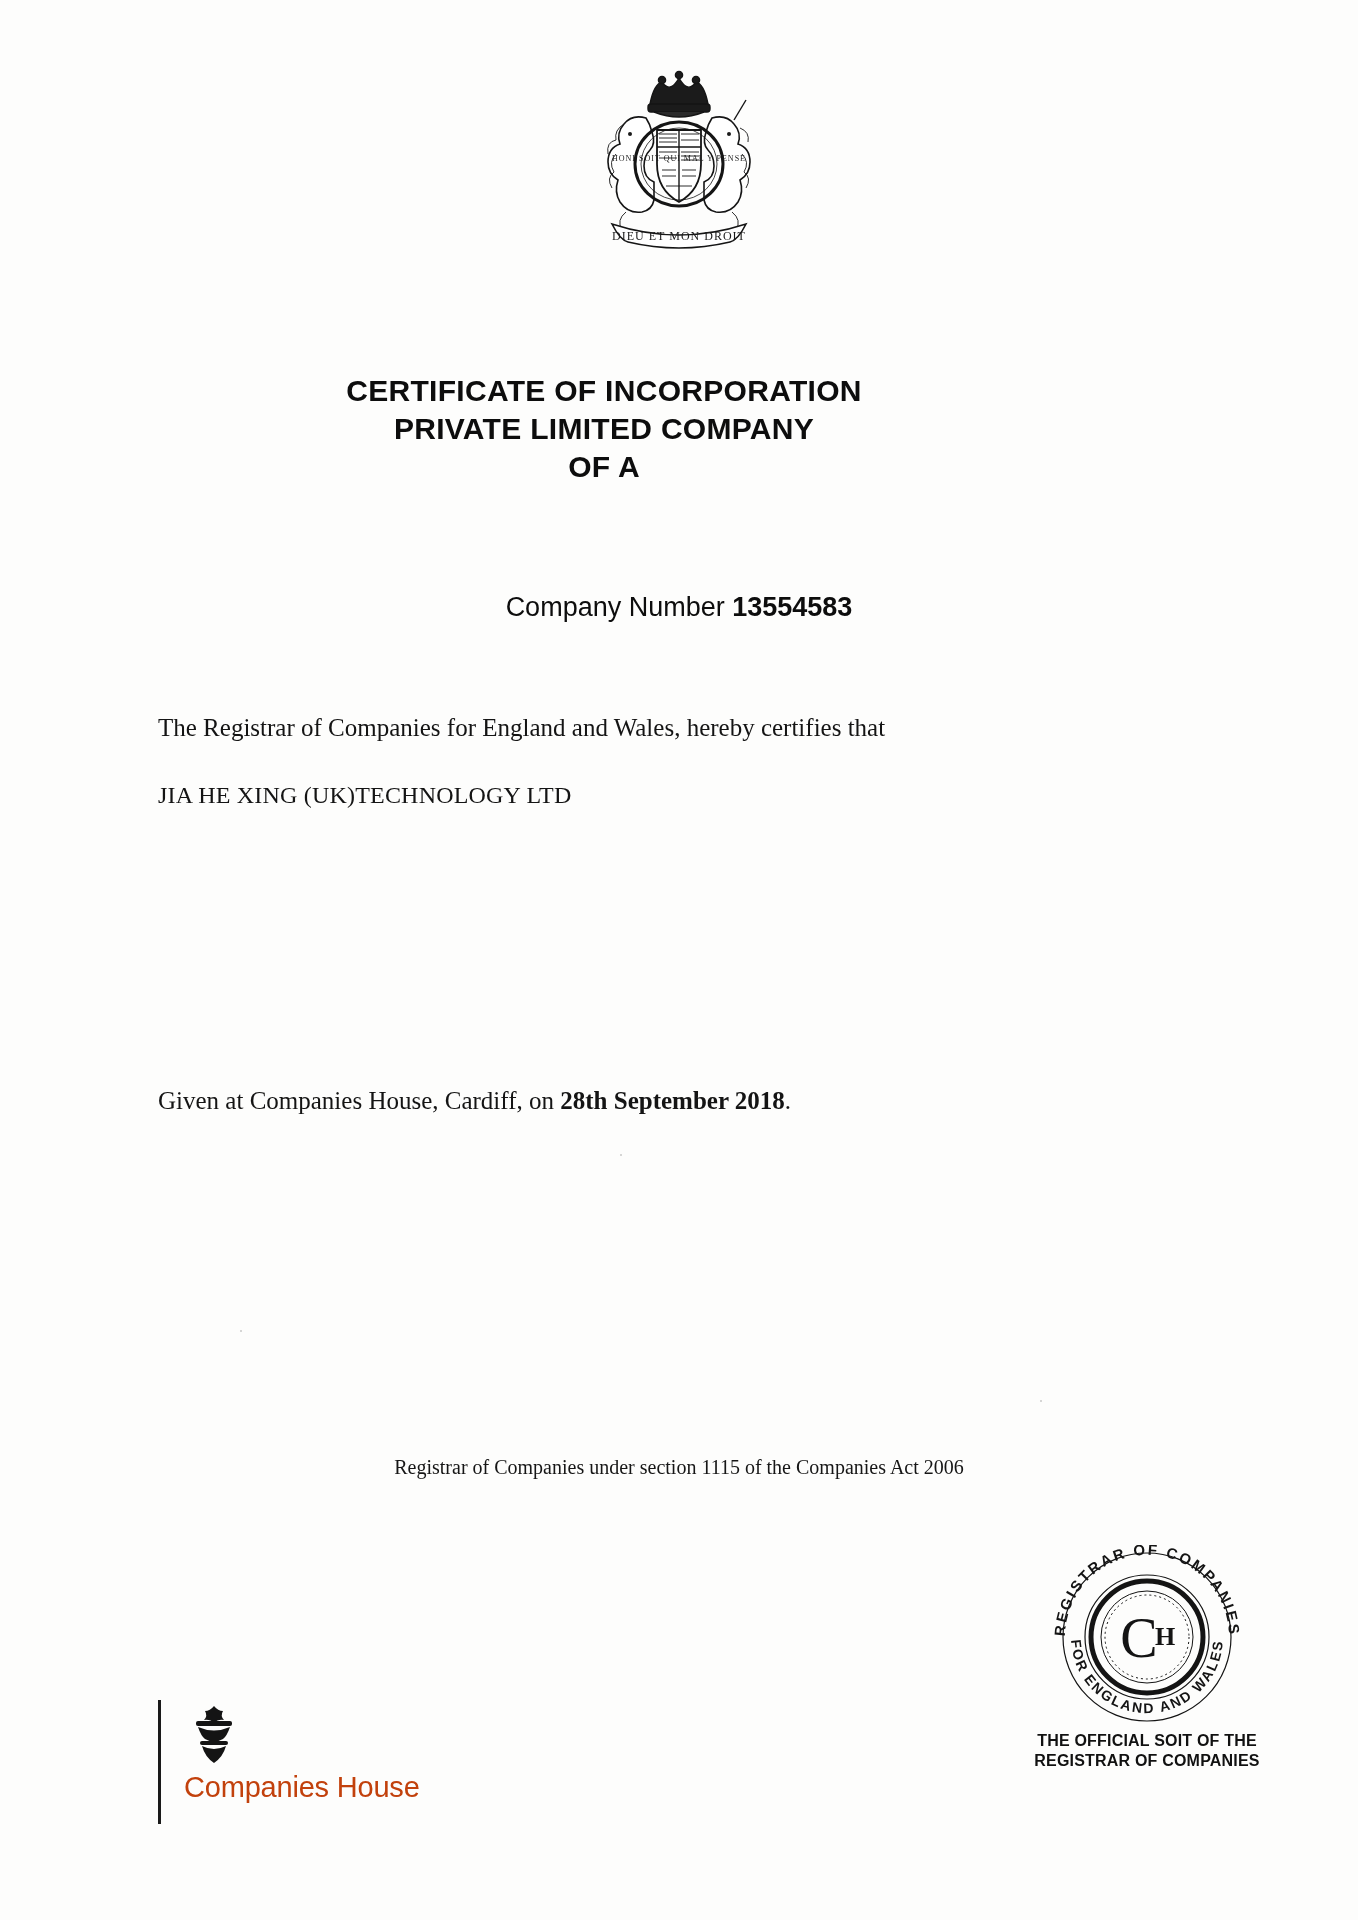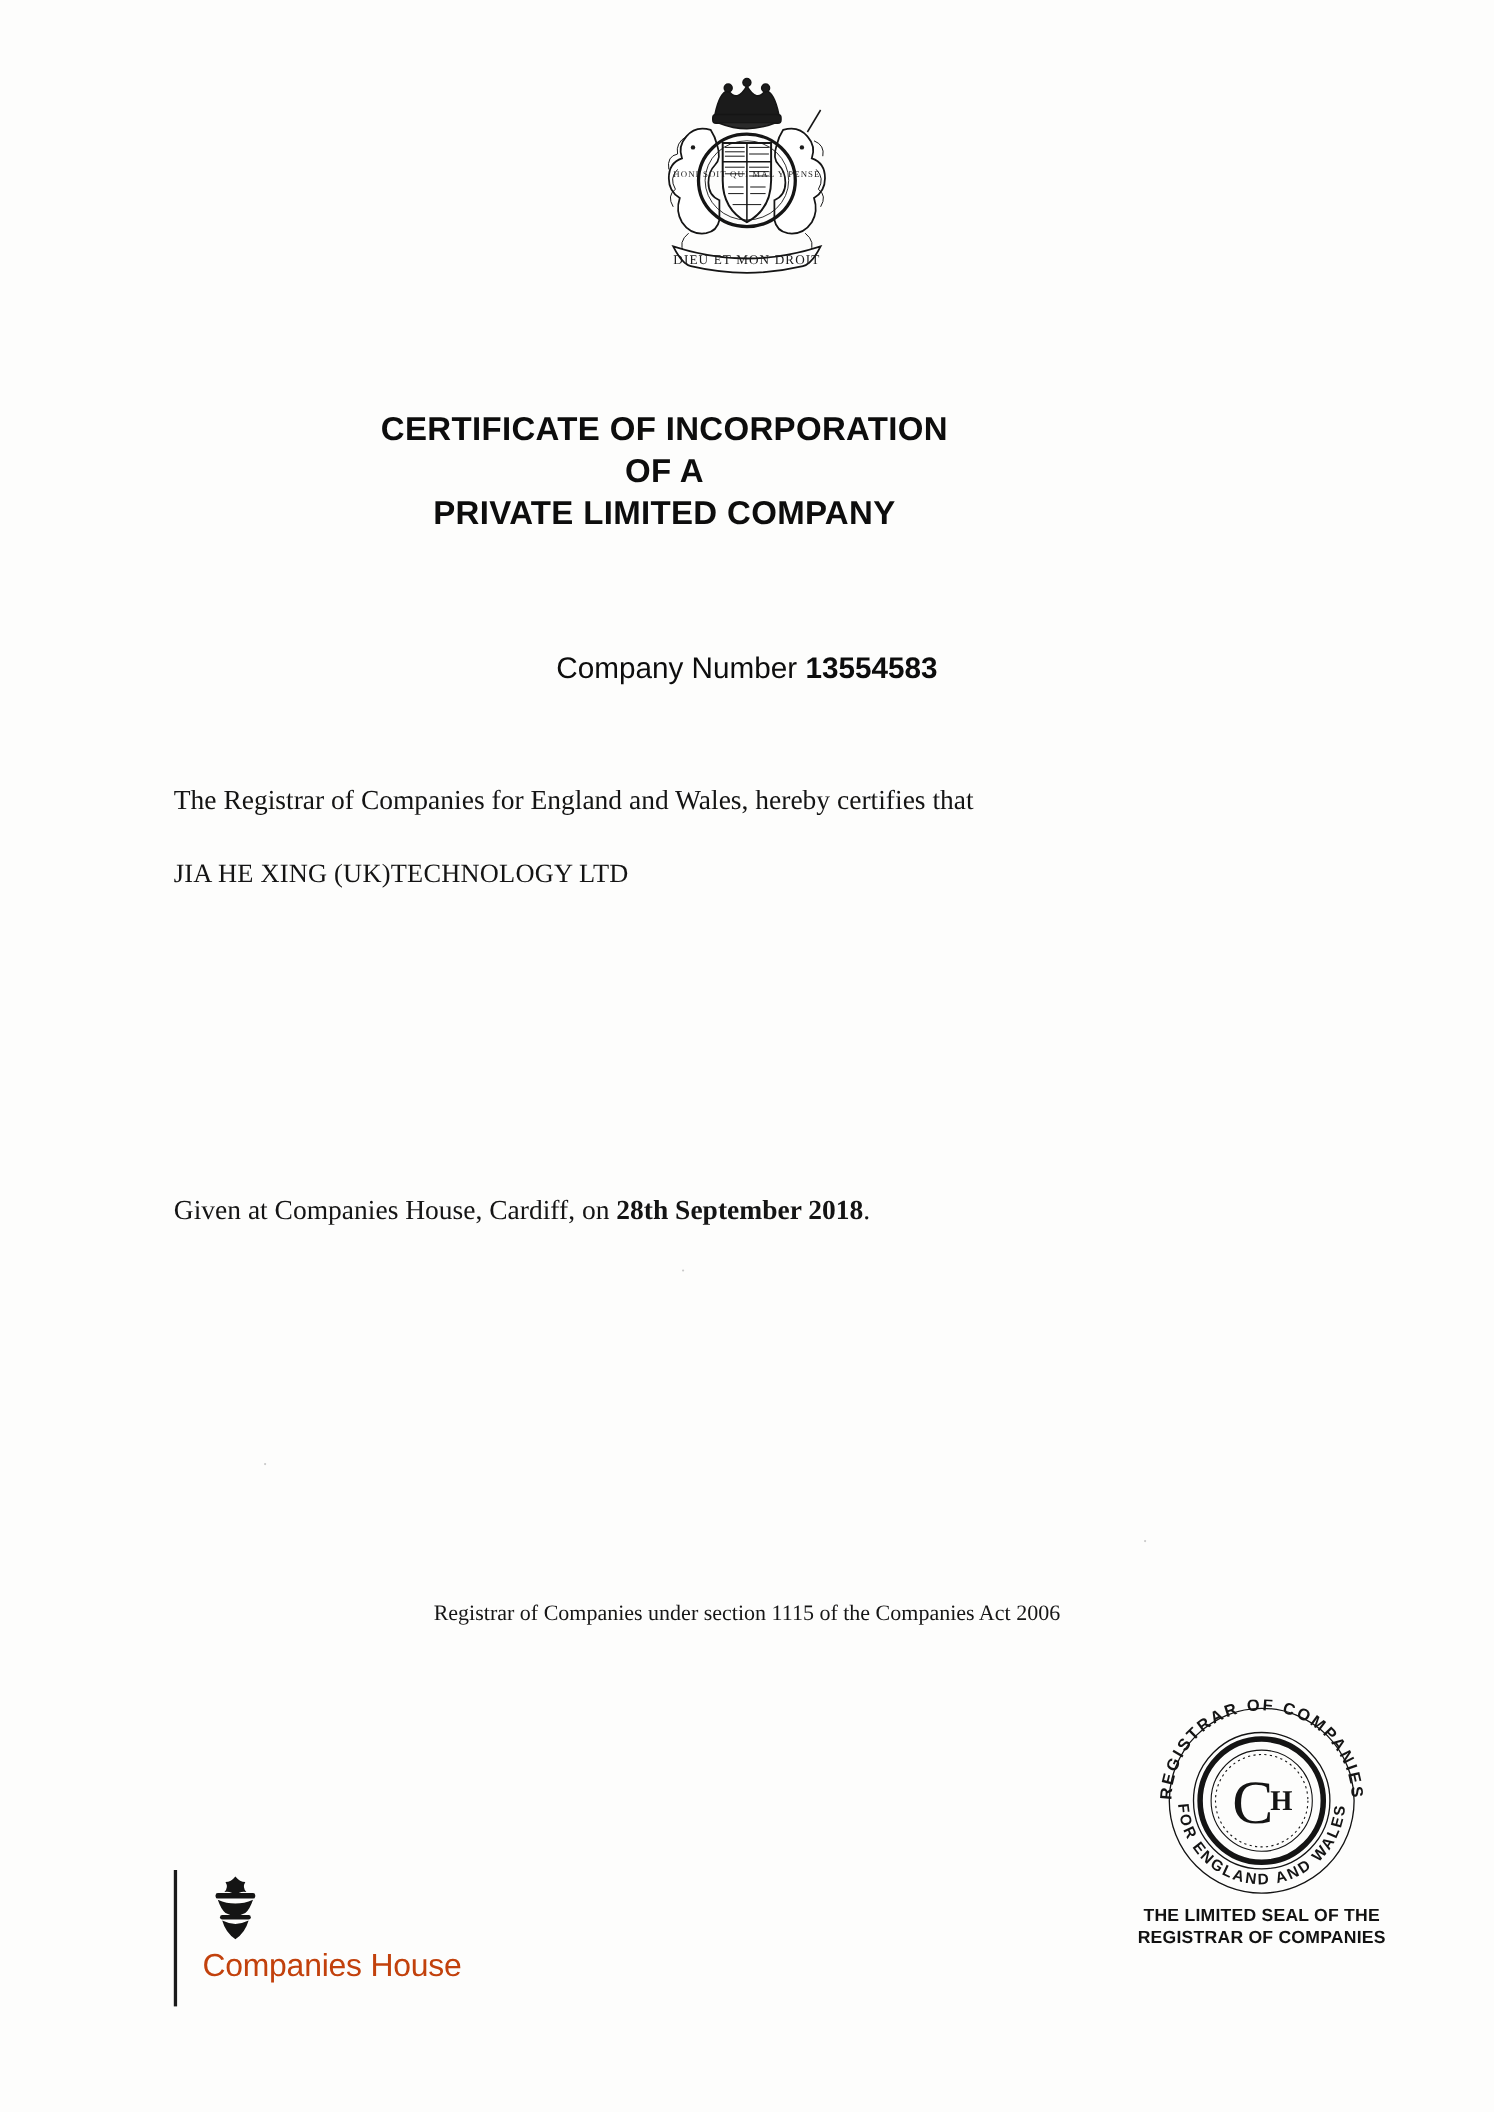--- a/index.html
+++ b/index.html
@@ -213,22 +213,22 @@
 
         <path d="M58 166 q67 22 134 0 q-8 16 -16 18 q-51 12 -102 0 q-8 -2 -16 -18 z" fill="#ffffff" stroke-width="1.6"></path>
       </g>
       <text x="125" y="182" text-anchor="middle" font-family="Liberation Serif, serif" font-size="12" fill="#1b1b1b" letter-spacing="1">DIEU ET MON DROIT</text>
       <text x="125" y="103" text-anchor="middle" font-family="Liberation Serif, serif" font-size="8" fill="#1b1b1b" letter-spacing="1">HONI SOIT QUI MAL Y PENSE</text>
     </svg>
   </div>
 
   <div class="title-block">
     <div>CERTIFICATE OF INCORPORATION</div>
+    <div>PRIVATE LIMITED COMPANY</div>
     <div>OF A</div>
-    <div>PRIVATE LIMITED COMPANY</div>
   </div>
 
   <div class="company-number">
     <span>Company Number </span><b>13554583</b>
   </div>
 
   <div class="body-text line-certifies">The Registrar of Companies for England and Wales, hereby certifies that</div>
 
   <div class="body-text line-company">JIA HE XING (UK)TECHNOLOGY LTD</div>
 
@@ -257,21 +257,21 @@
       <text font-family="Liberation Sans, sans-serif" font-size="15" font-weight="bold" fill="#141414" letter-spacing="2.2">
         <textPath href="#arcTop" startOffset="50%" text-anchor="middle">REGISTRAR OF COMPANIES</textPath>
       </text>
       <text font-family="Liberation Sans, sans-serif" font-size="14" font-weight="bold" fill="#141414" letter-spacing="2">
         <textPath href="#arcBottom" startOffset="50%" text-anchor="middle">FOR ENGLAND AND WALES</textPath>
       </text>
       <text x="92" y="112" text-anchor="middle" font-family="Liberation Serif, serif" font-size="56" fill="#141414">C</text>
       <text x="118" y="100" text-anchor="middle" font-family="Liberation Serif, serif" font-size="26" font-weight="bold" fill="#141414">H</text>
     </svg>
     <div class="seal-caption">
-      <div>THE LIMITED SEAL OF THE</div>
+      <div>THE OFFICIAL SOIT OF THE</div>
       <div>REGISTRAR OF COMPANIES</div>
     </div>
   </div>
 
   <div class="ch-logo">
     <div class="ch-rule"></div>
     <svg class="ch-mark" viewBox="0 0 56 62">
       <g fill="#141414">
         <path d="M28 2 q4 5 9 5 q-3 5 1 9 q-6 -1 -10 3 q-4 -4 -10 -3 q4 -4 1 -9 q5 0 9 -5 z"></path>
         <rect x="10" y="17" width="36" height="5" rx="2"></rect>

